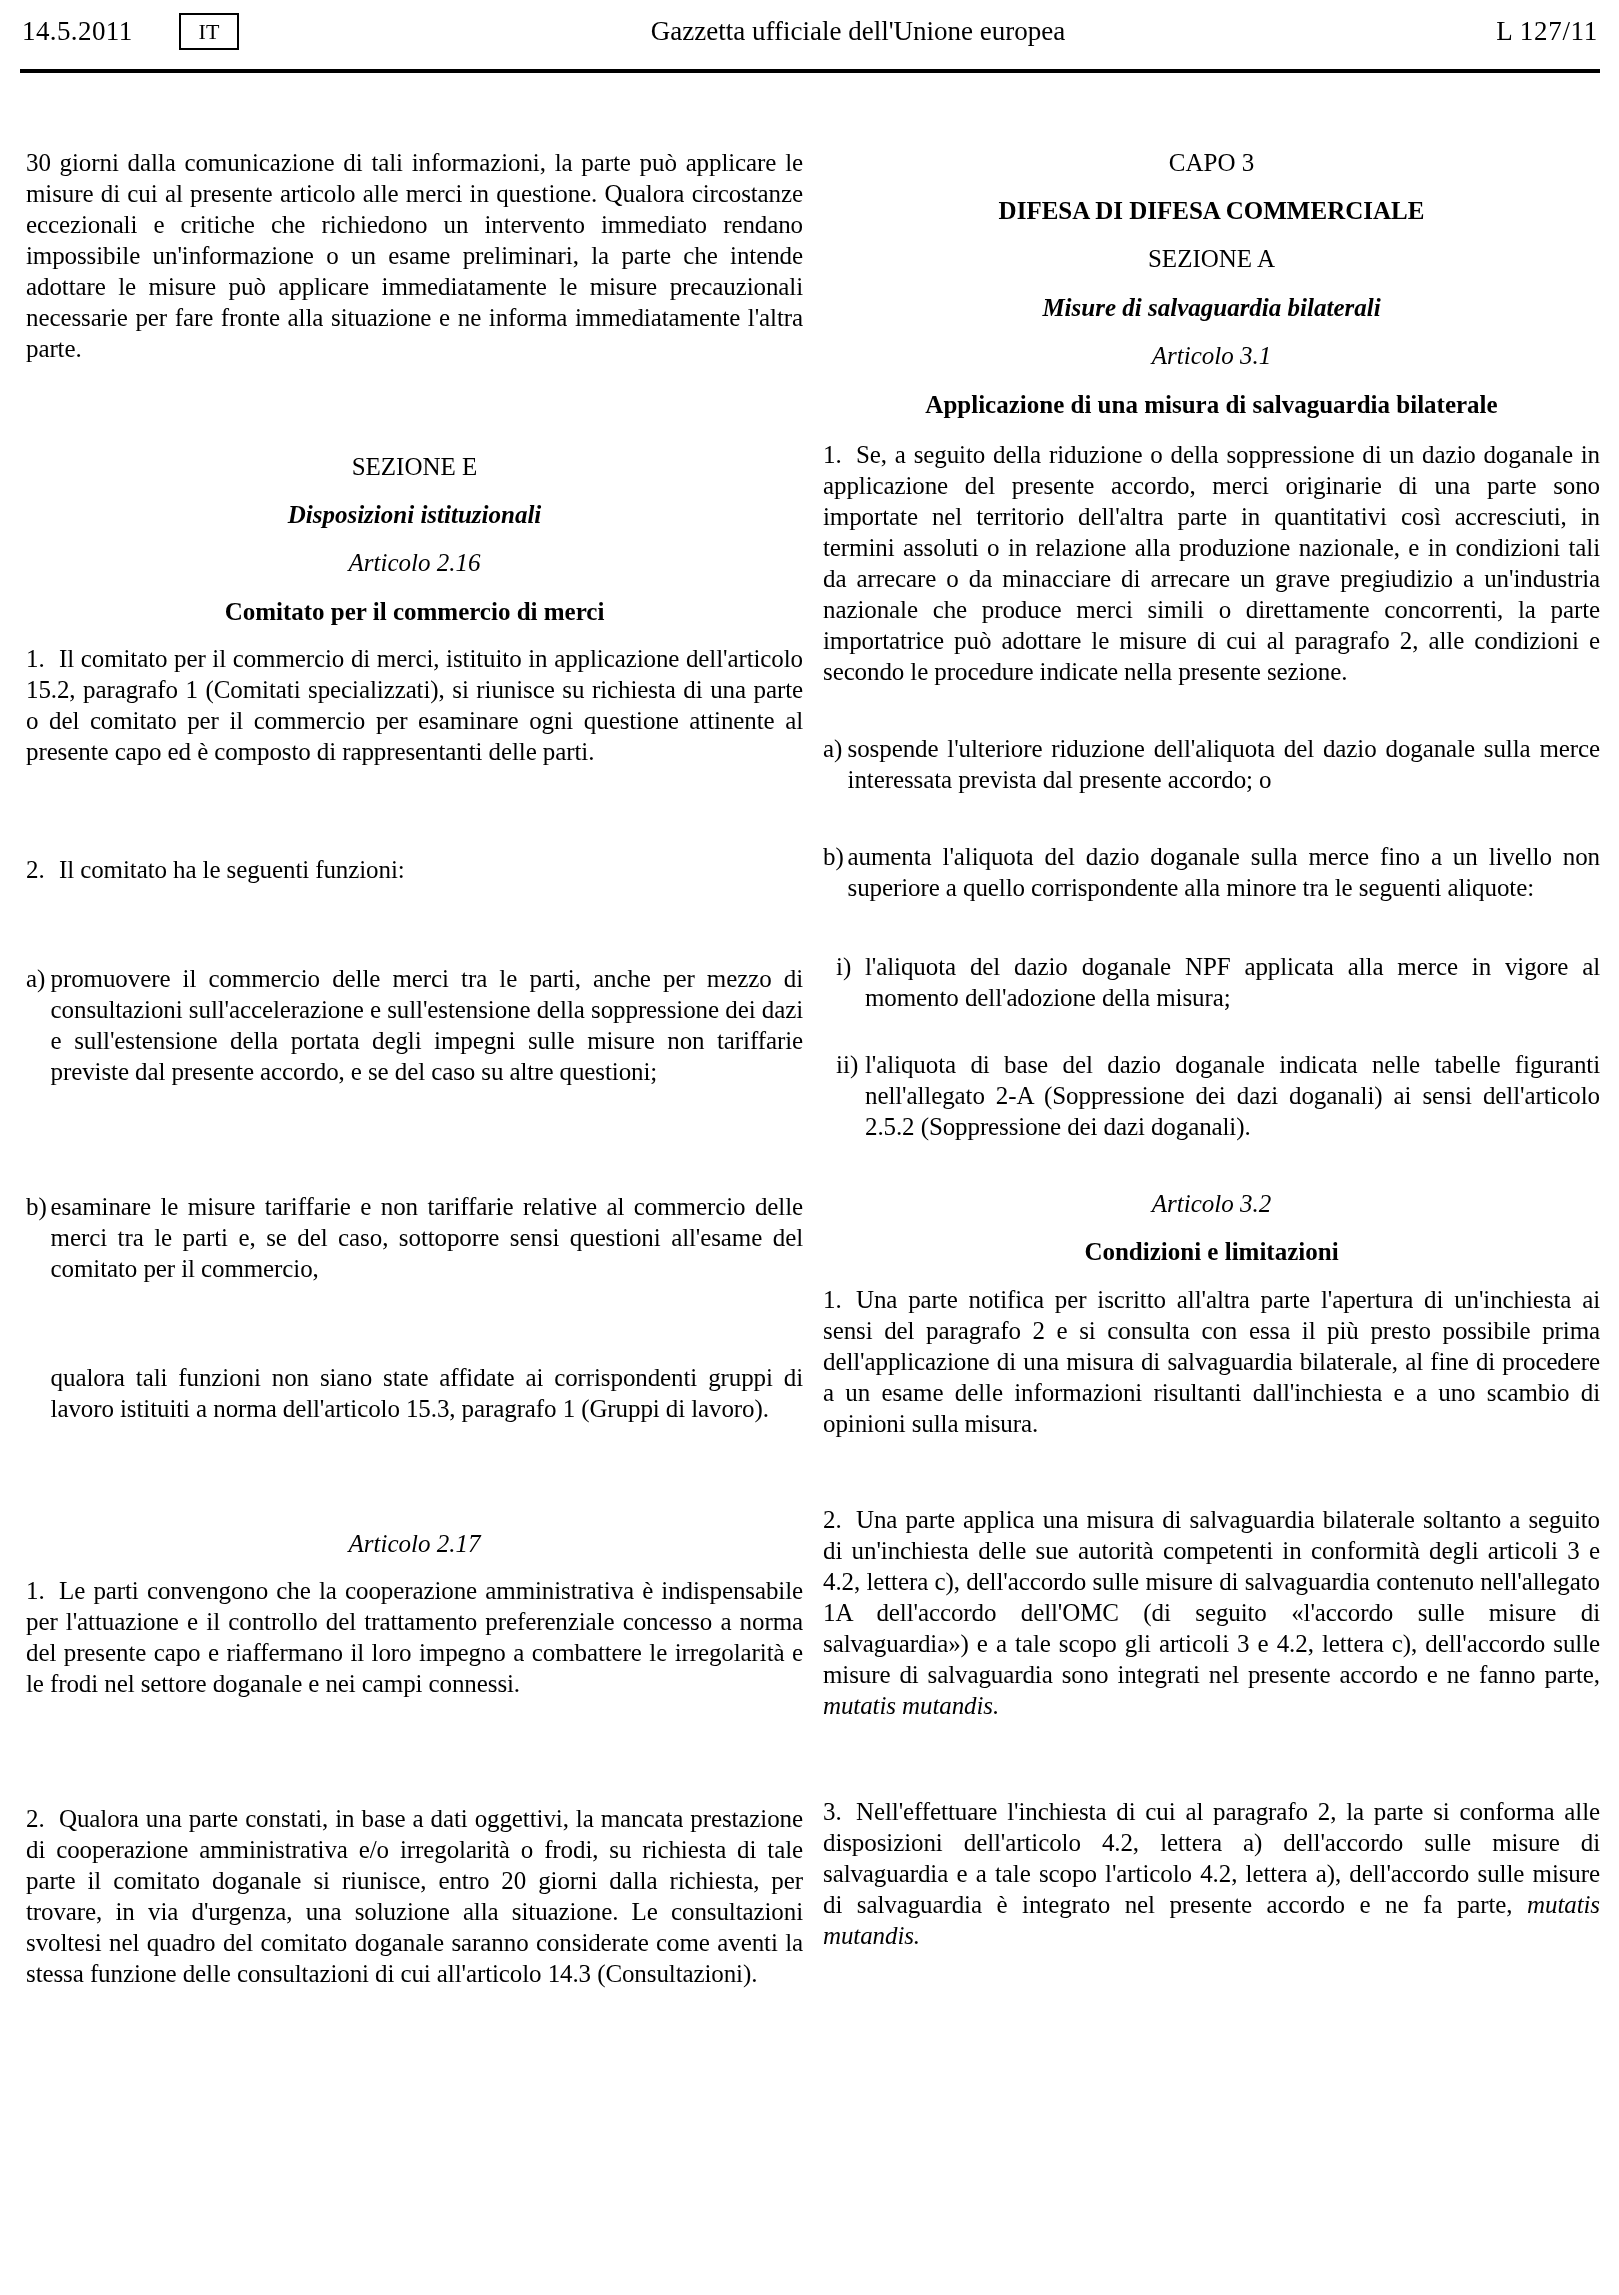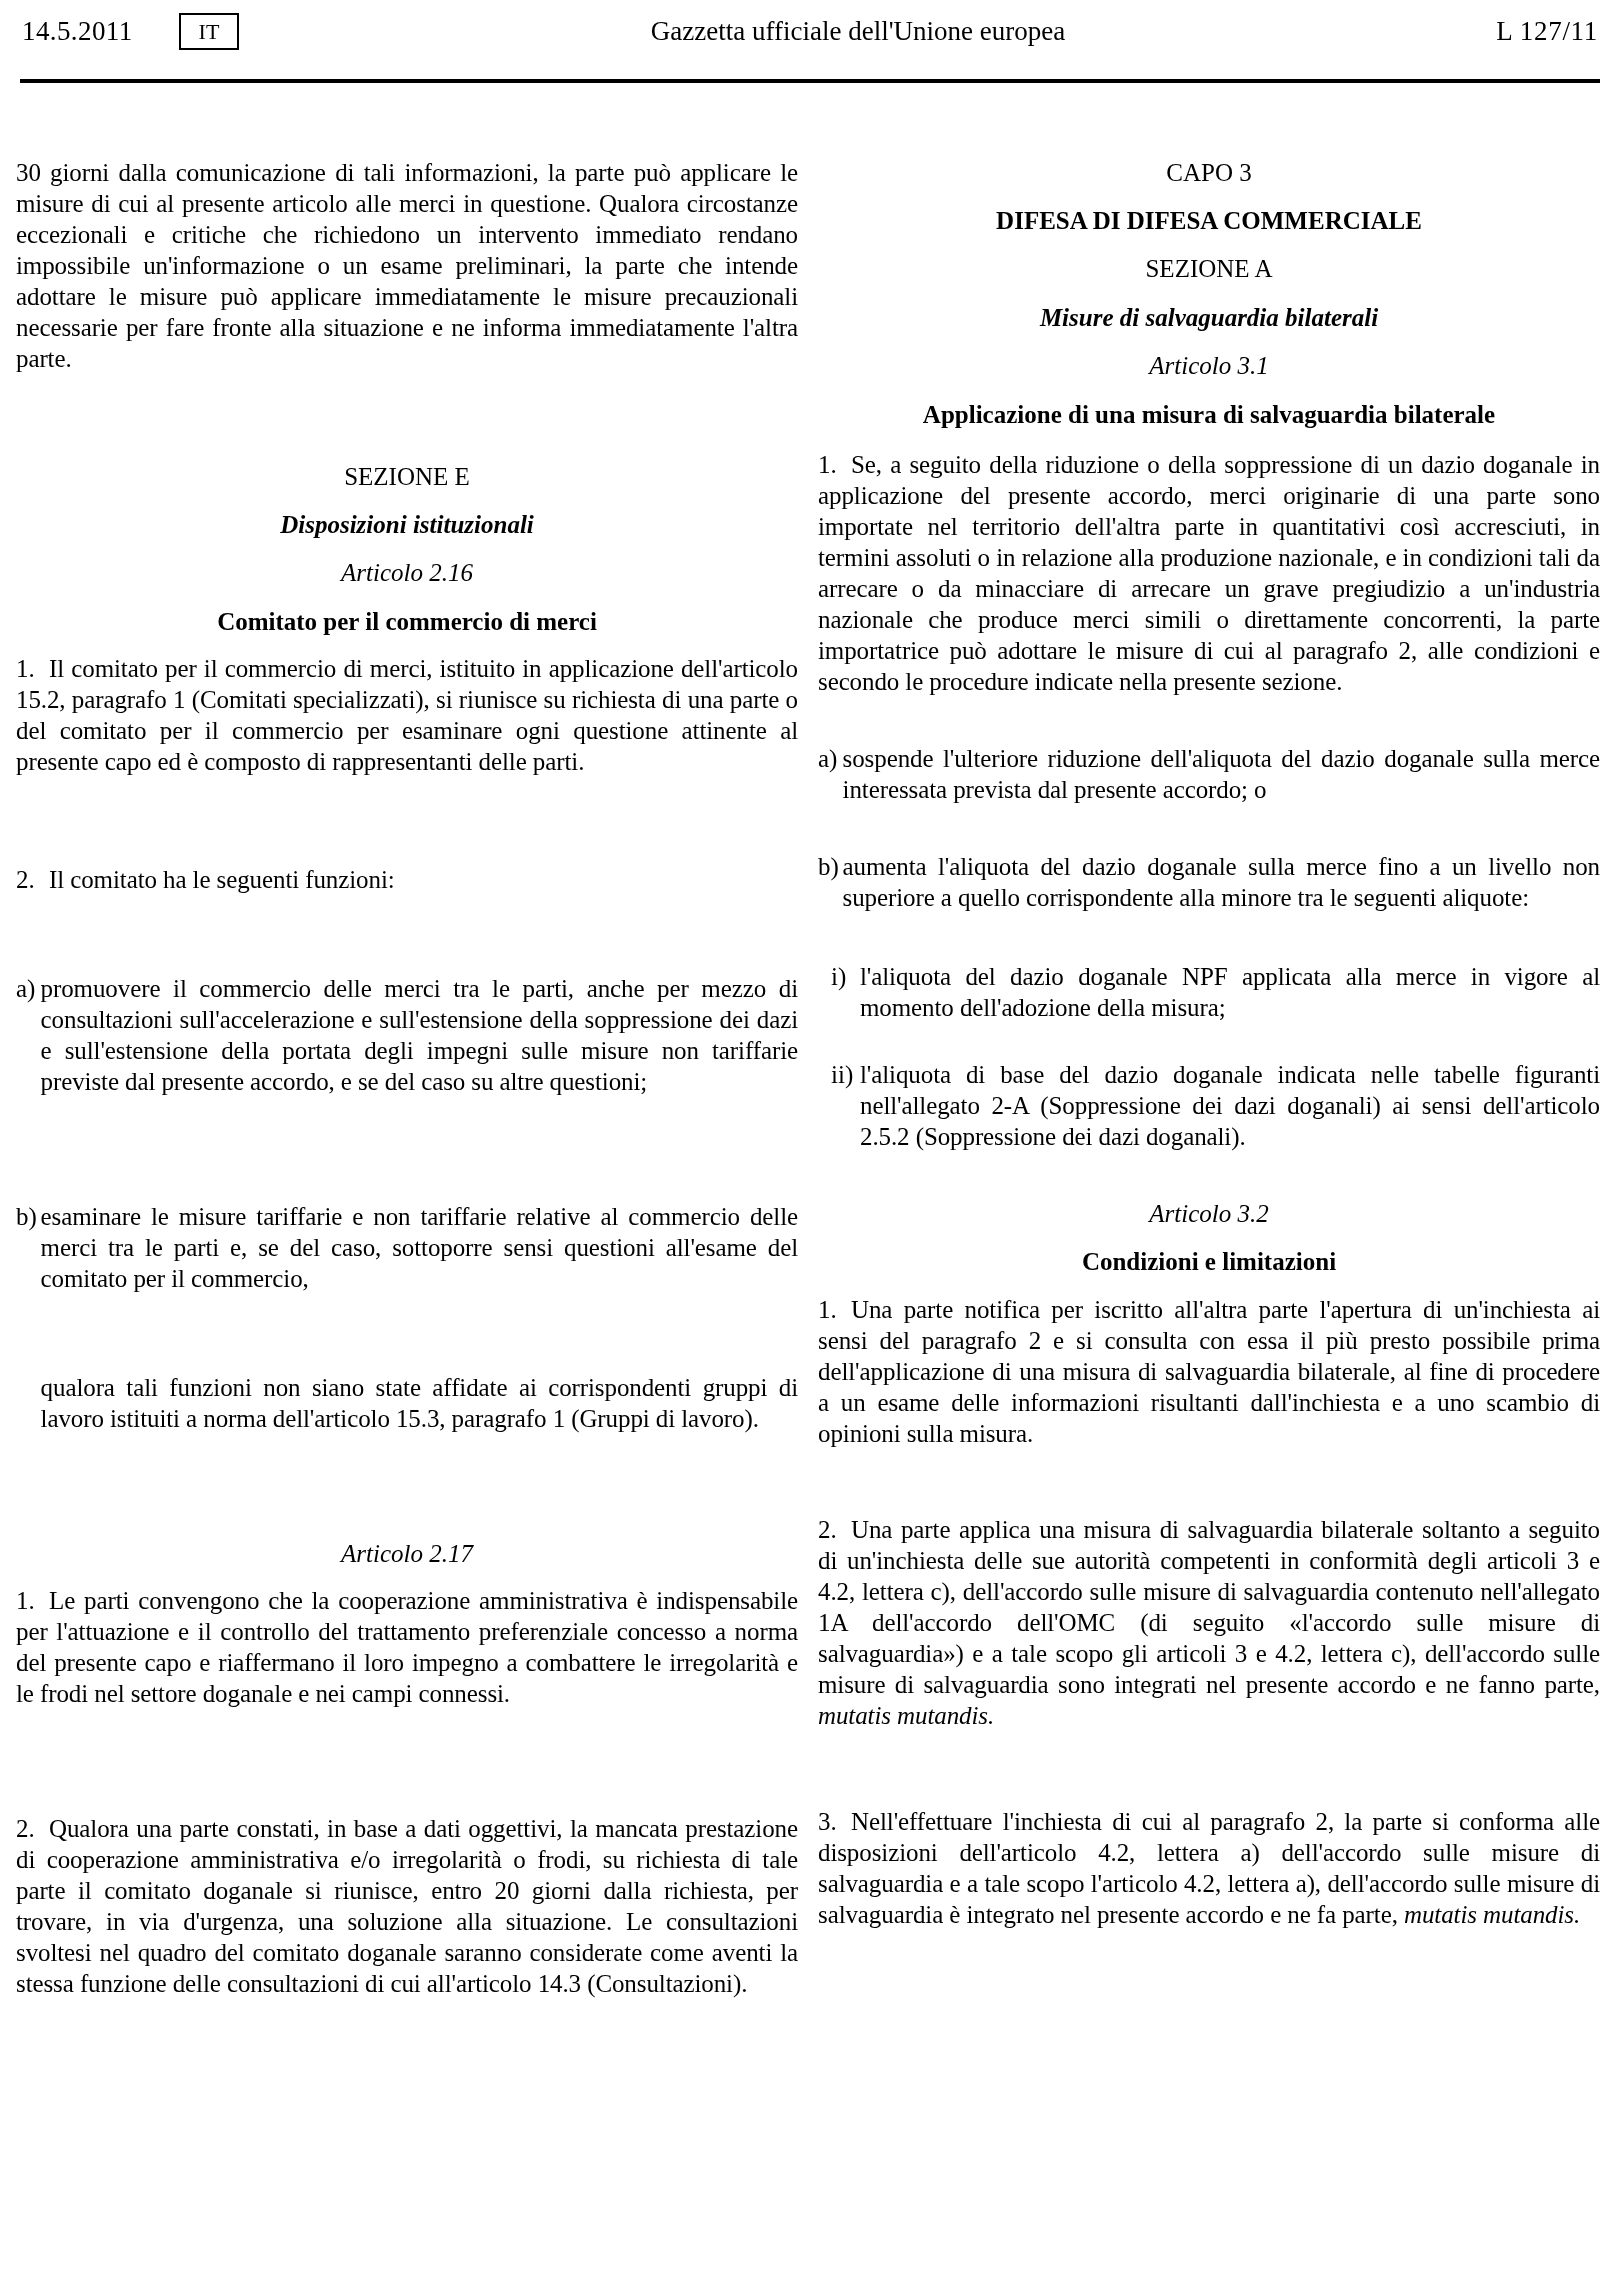--- a/index.html
+++ b/index.html
@@ -7,34 +7,34 @@
     position: relative;
     width: 1620px;
     height: 2295px;
     margin: 0 auto;
     background: #ffffff;
     color: #000000;
     font-family: "Liberation Serif", "DejaVu Serif", serif;
     overflow: hidden;
   }
   
-  .header { position: relative; height: 79px; }
+  .header { position: relative; height: 69px; }
   .header .date { position: absolute; left: 22px; top: 16px; font-size: 27px; letter-spacing: 0.4px; }
   .header .lang-box {
     position: absolute; left: 179px; top: 13px;
     width: 56px; height: 33px;
     border: 2.2px solid #000;
     display: flex; align-items: center; justify-content: center;
     font-size: 22px;
   }
   .header .journal { position: absolute; left: 50%; top: 16px; transform: translateX(-50%); font-size: 27px; white-space: nowrap; margin-left: 48px; }
   .header .pageref { position: absolute; right: 22px; top: 16px; font-size: 27px; letter-spacing: 0.7px; }
   .rule { height: 3.6px; background: #000; margin: 0 20px; }
   
-  .columns { display: flex; gap: 20px; padding: 0 20px 0 16px; margin-top: 74px; }
+  .columns { display: flex; gap: 20px; padding: 0 20px 0 26px; margin-top: 74px; }
   .col { flex: 1 1 0; min-width: 0; }
   
   .body, .heading, .hang { font-size: 25px; line-height: 31px; }
   .body { text-align: justify; margin: 0; letter-spacing: -0.1px; }
   .heading { text-align: center; margin: 0; }
   .bold { font-weight: bold; }
   .ital { font-style: italic; }
   .pnum { display: inline-block; width: 33px; }
   .hang { display: flex; margin: 0; }
   .hang .marker { flex: 0 0 24.6px; }

